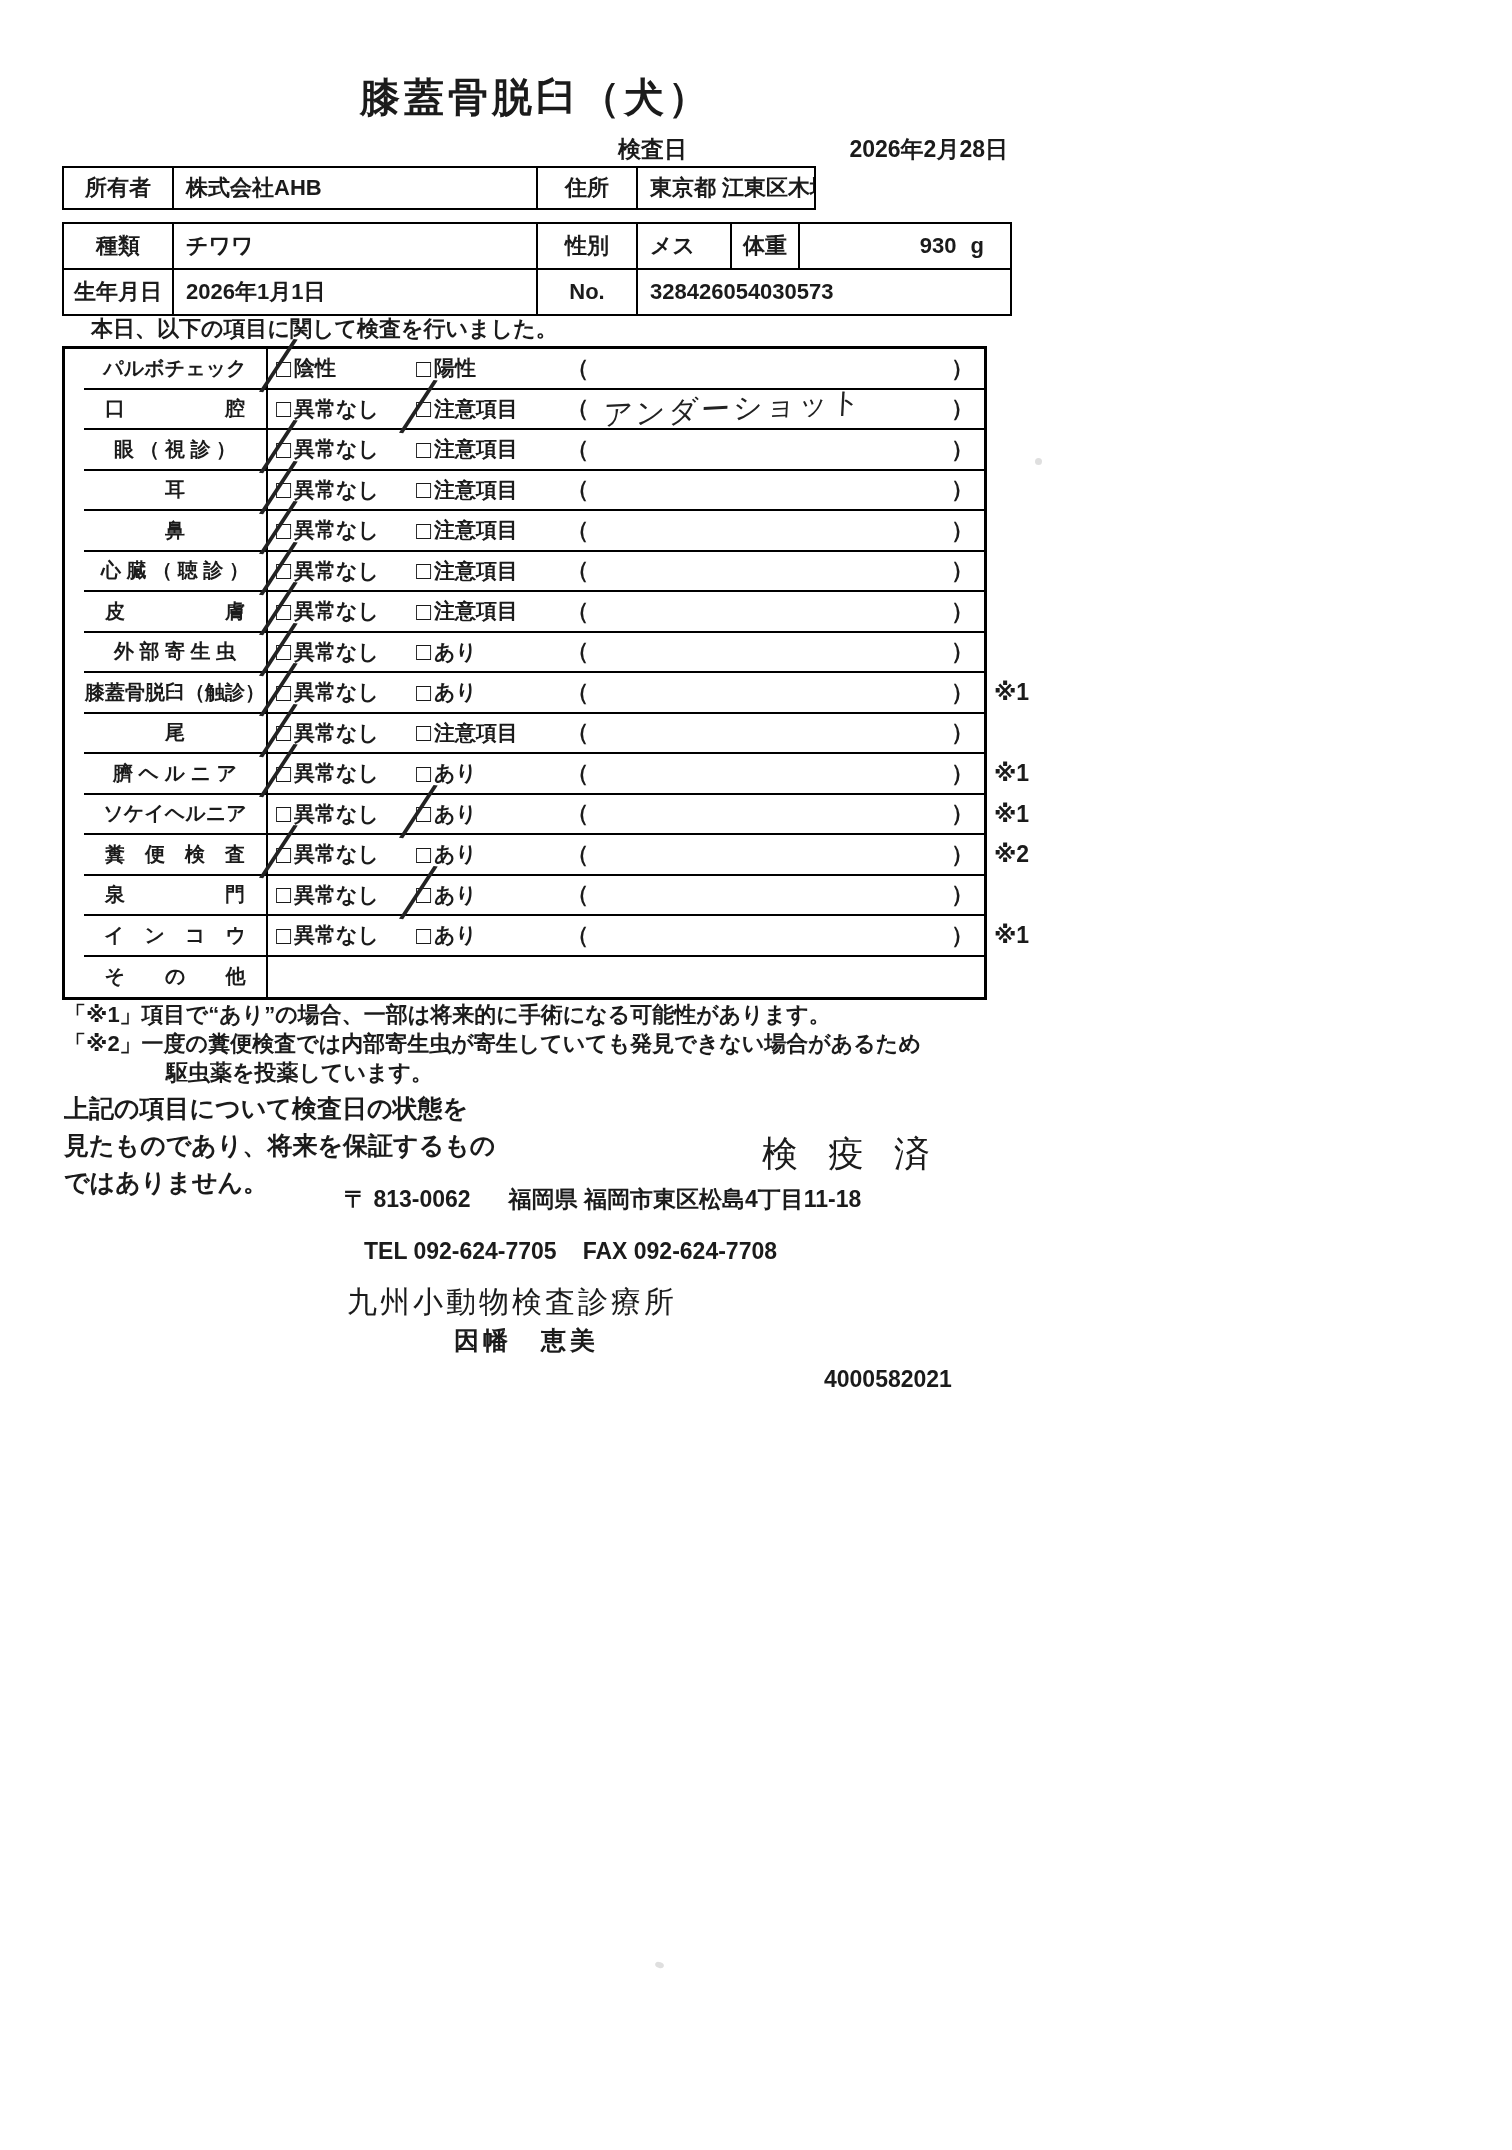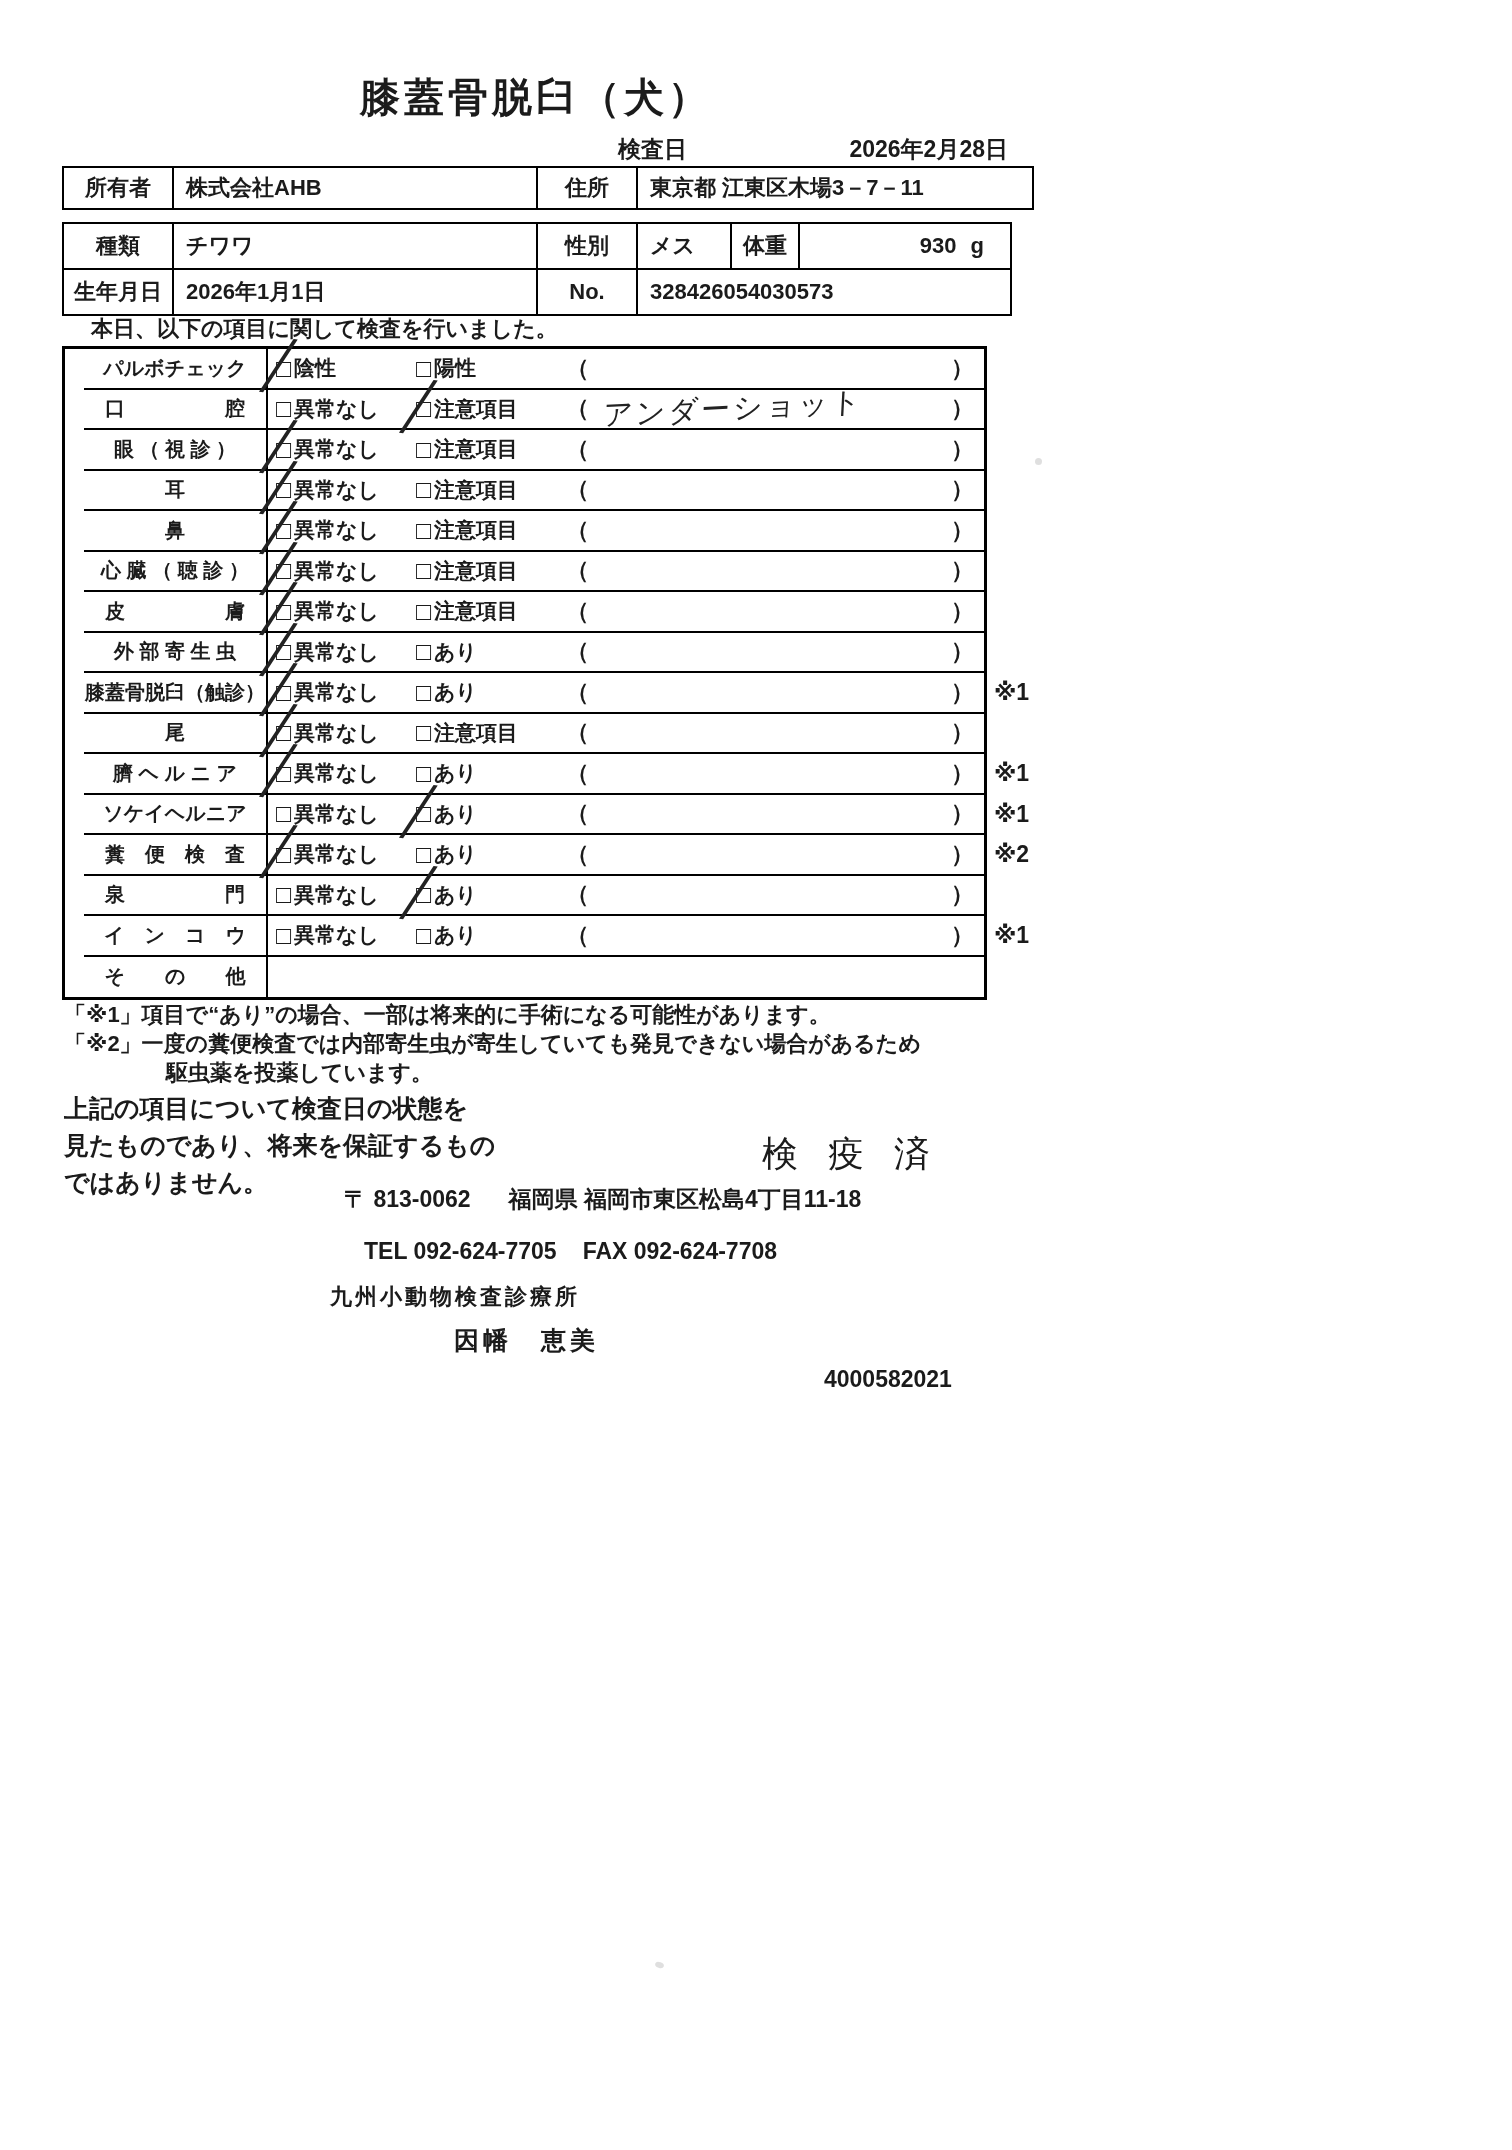--- a/index.html
+++ b/index.html
@@ -16,21 +16,21 @@
   
   .doc-title{position:absolute;top:70px;left:0;width:948px;text-align:center;
     font-size:40px;font-weight:700;letter-spacing:4px;}
   .date-row{position:absolute;top:134px;left:0;width:948px;height:28px;
     font-size:23px;font-weight:700;}
   .date-label{position:absolute;left:556px;}
   .date-value{position:absolute;right:2px;}
 
   
   .info-table{position:absolute;left:0;border:2px solid #000;box-sizing:border-box;}
-  .t1{top:166px;width:972px;height:44px;display:flex;text-align:right;}
+  .t1{top:166px;width:754px;height:44px;display:flex;text-align:right;}
   .t2{top:222px;width:950px;}
   .t2 .trow{display:flex;height:44px;}
   .t2 .trow:first-child{border-bottom:2px solid #000;}
   .cell{border-right:2px solid #000;display:flex;align-items:center;box-sizing:border-box;
     font-size:22px;overflow:hidden;white-space:nowrap;}
   .cell.last{border-right:none;}
   .lab{justify-content:center;font-weight:700;}
   .val{padding-left:12px;font-weight:700;}
   .w110{width:110px;flex:none;}
   .w364{width:364px;flex:none;}
@@ -72,21 +72,21 @@
   .footnotes{position:absolute;top:1000px;left:2px;font-size:22px;font-weight:700;line-height:29px;}
   .footnotes .indent{padding-left:102px;}
   .disclaimer{position:absolute;top:1090px;left:2px;font-size:25px;font-weight:700;line-height:37px;}
   .stamp{position:absolute;top:1130px;left:700px;font-size:36px;font-weight:400;letter-spacing:10px;}
 
   
   .postal-row{position:absolute;top:1184px;left:282px;display:flex;gap:38px;
     font-size:23px;font-weight:700;}
   .tel-row{position:absolute;top:1238px;left:302px;display:flex;gap:26px;
     font-size:23px;font-weight:700;}
-  .clinic-name{position:absolute;top:1282px;left:268px;font-size:22px;font-weight:700;letter-spacing:3px;}
+  .clinic-name{position:absolute;top:1282px;left:285px;font-size:30px;font-weight:400;letter-spacing:3px;}
   .clinic-person{position:absolute;top:1324px;left:392px;font-size:25px;font-weight:700;letter-spacing:4px;}
   .serial{position:absolute;top:1366px;left:762px;font-size:23px;font-weight:700;}
 
   
   .artifact{position:absolute;background:#b9b9b9;border-radius:50%;opacity:.45;}
   .a1{left:973px;top:458px;width:7px;height:7px;}
   .a2{left:593px;top:1962px;width:9px;height:6px;transform:rotate(20deg);}
 </style>
 </head>
 <body>

